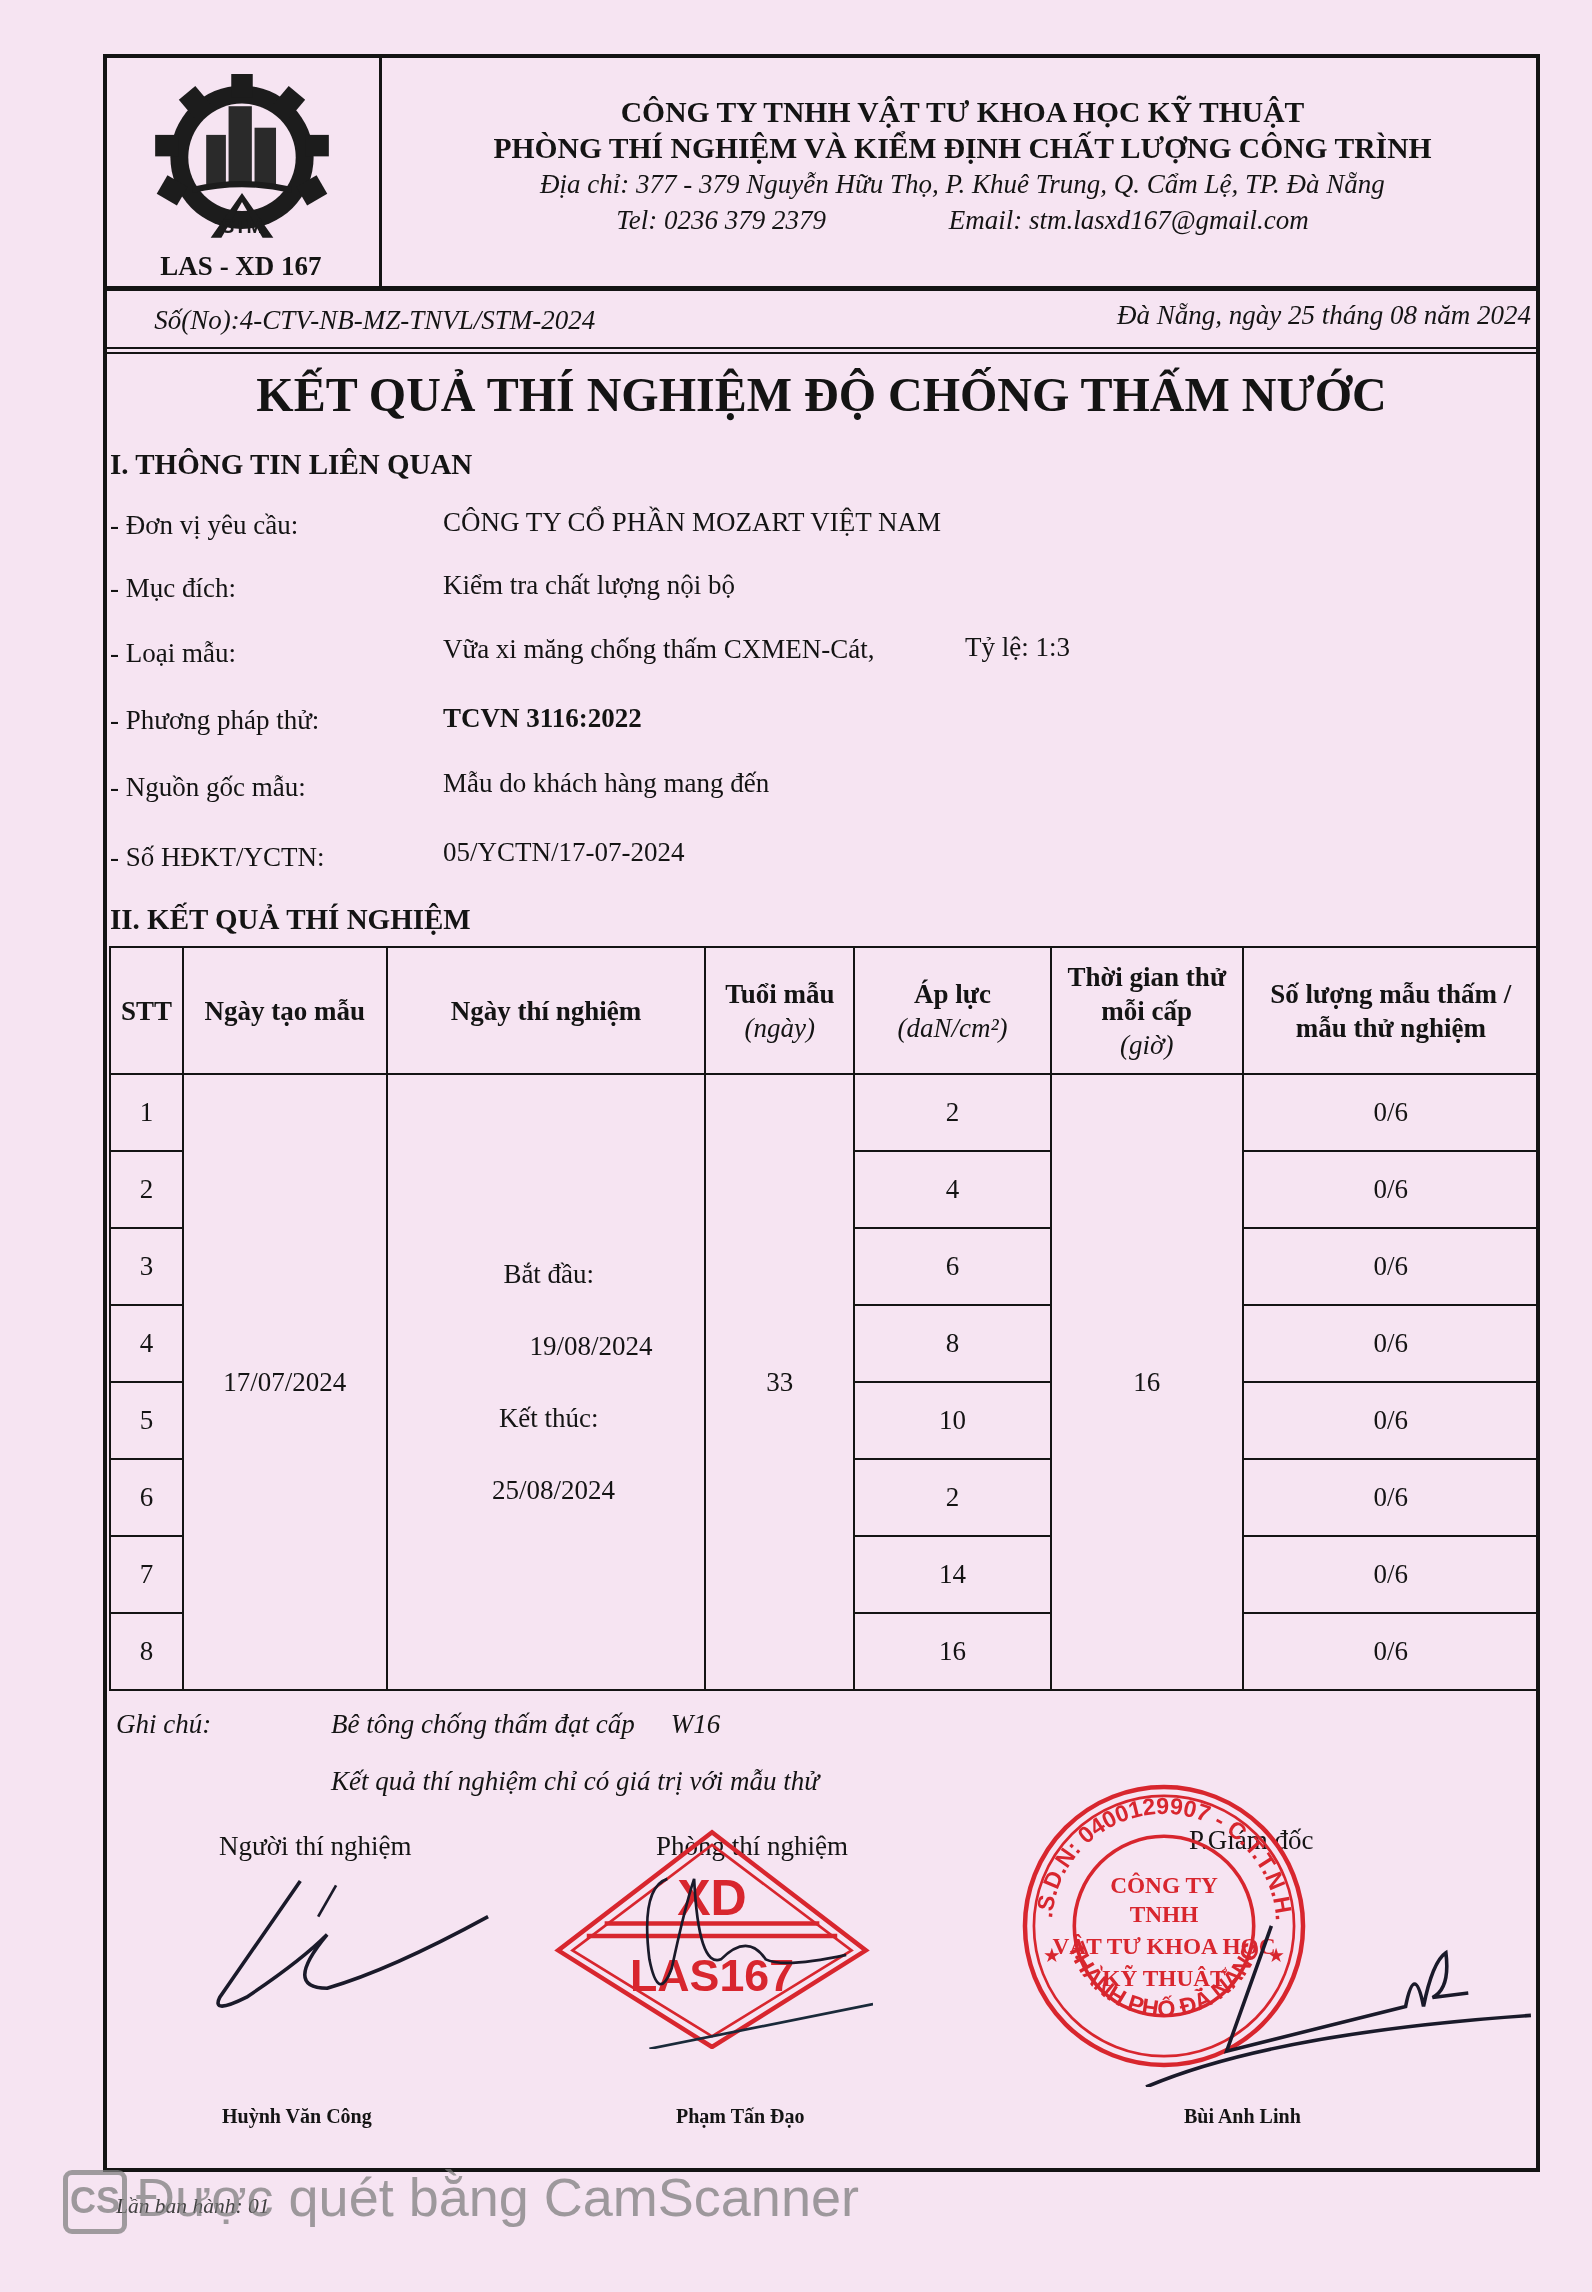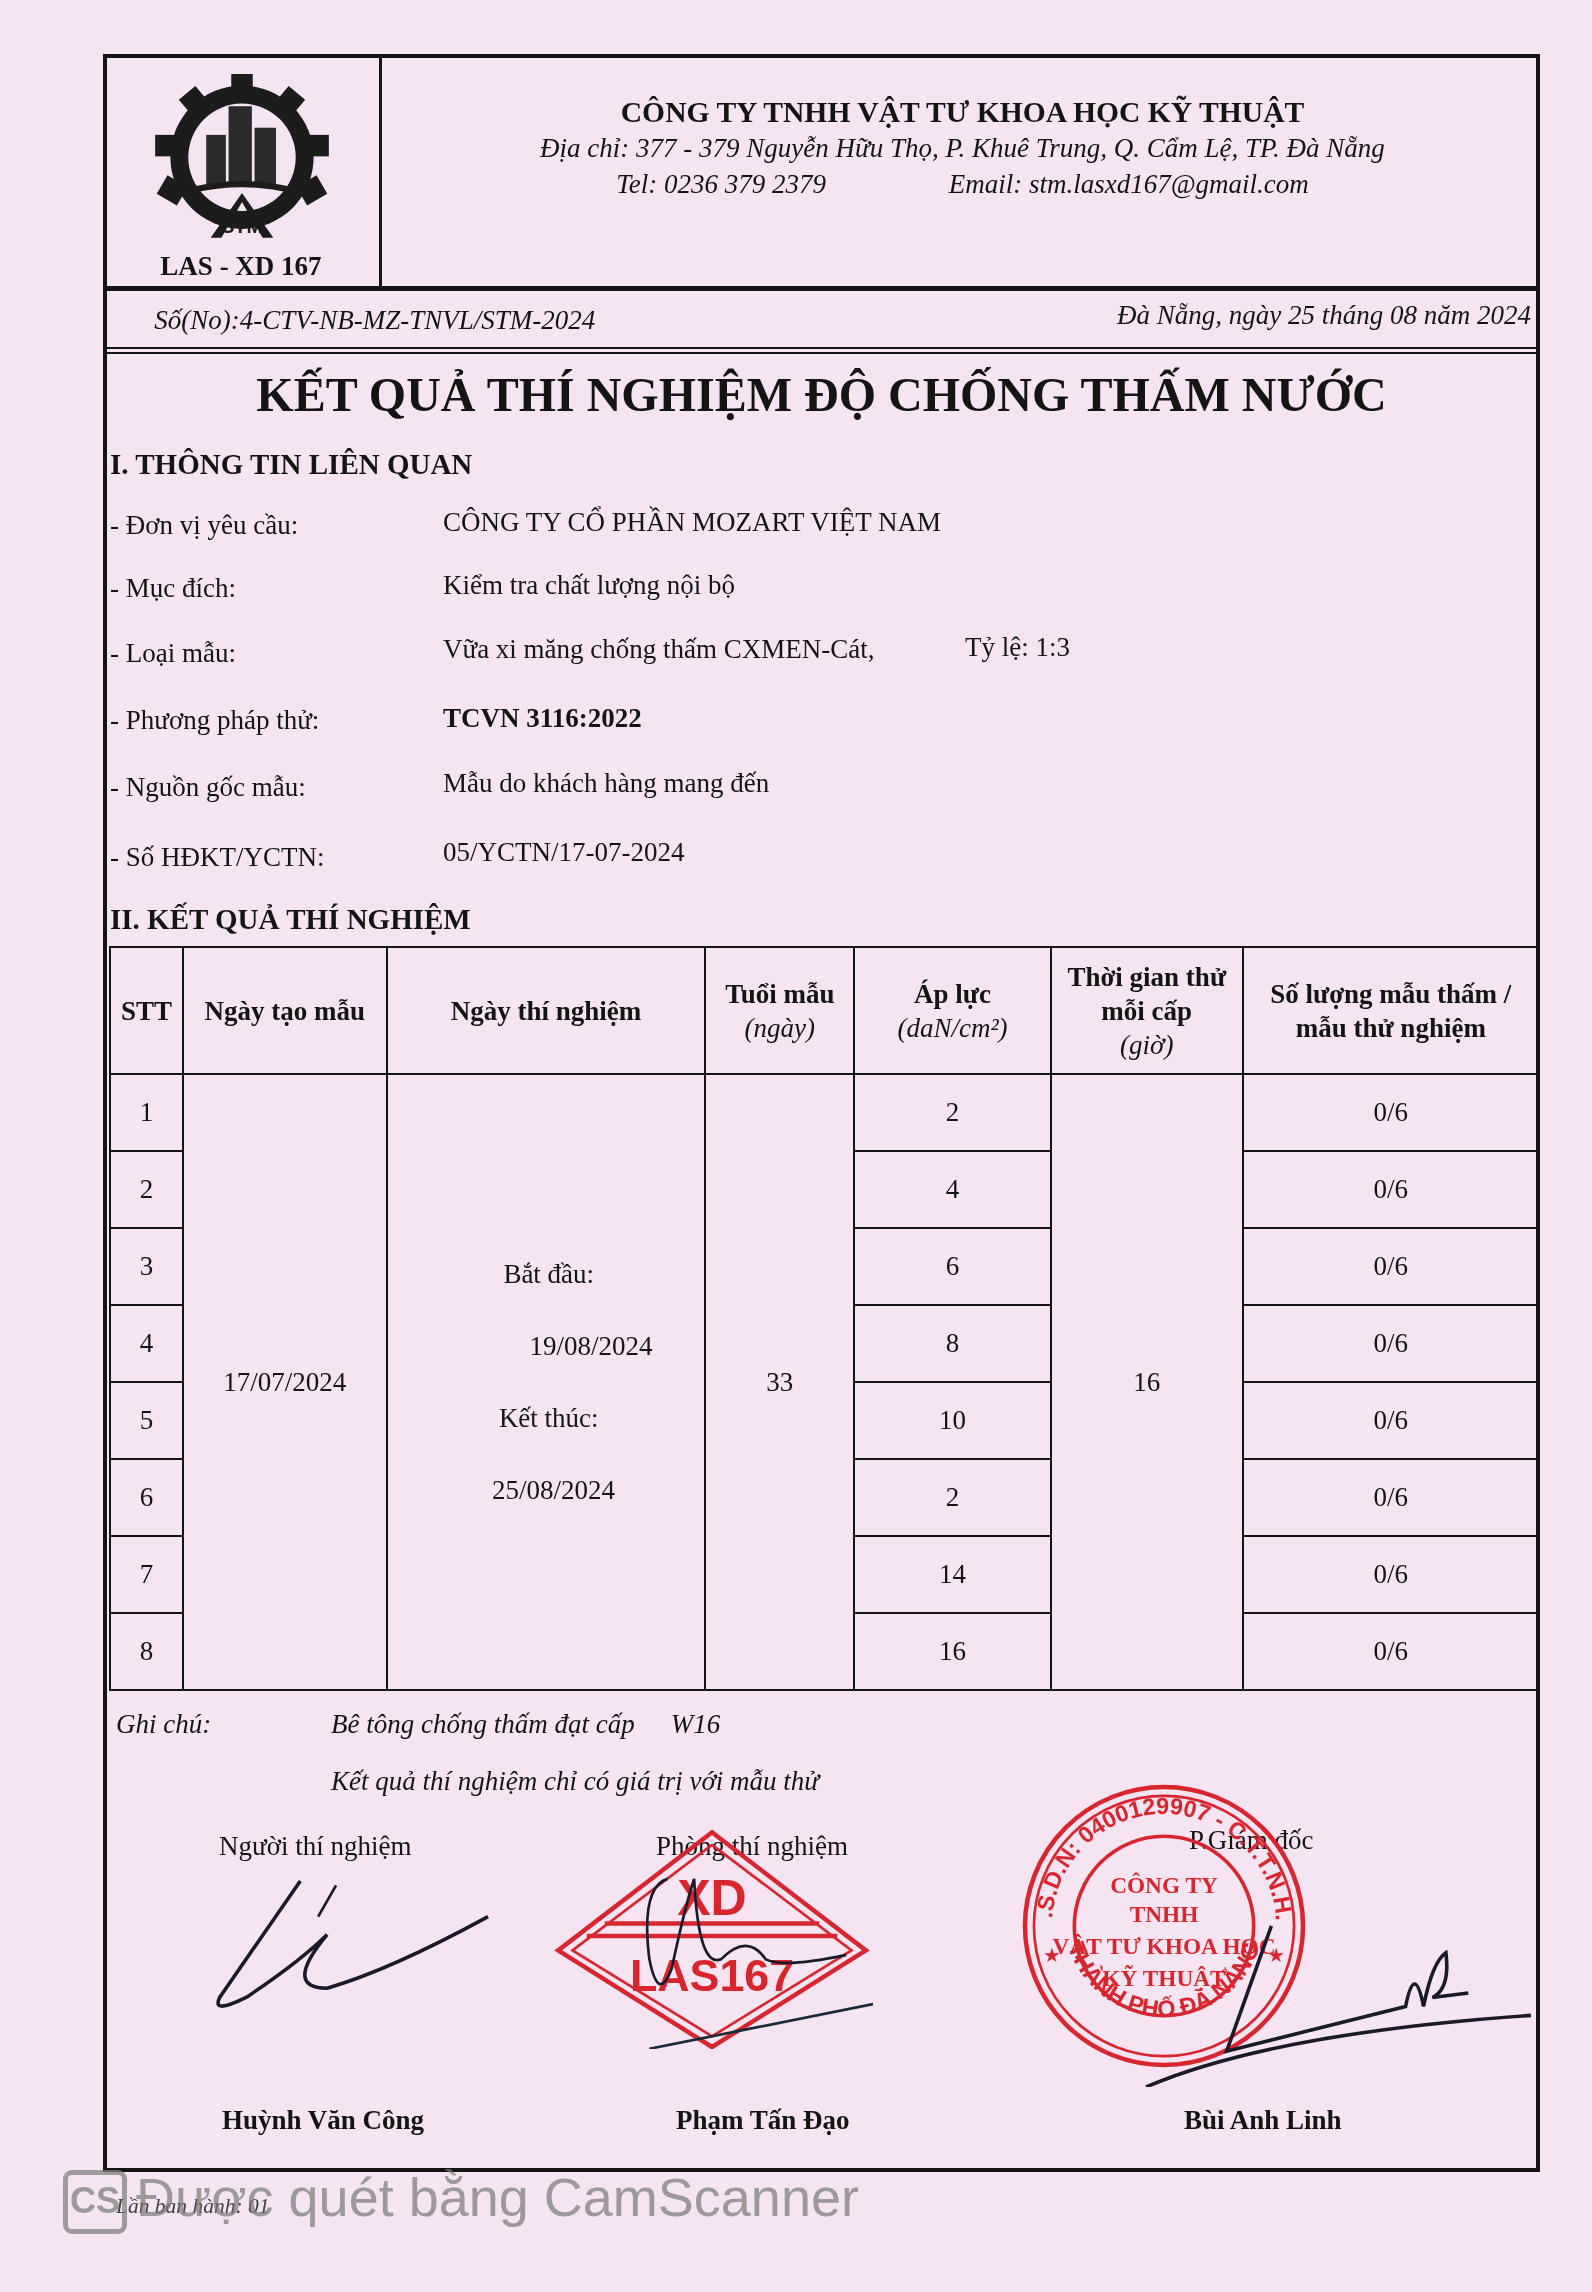--- a/index.html
+++ b/index.html
@@ -58,21 +58,21 @@
   table.res th { font-weight:bold; height:125px; line-height:34px; }
   table.res td { height:75px; }
   table.res th .sub { font-weight:normal; font-style:italic; }
   .test-dates { text-align:left; line-height:36px; }
   .test-dates .d { padding-left:90px; }
   .note-lbl { position:absolute; left:116px; top:1709px; font-style:italic; font-size:27px; }
   .note1 { position:absolute; left:331px; top:1709px; font-style:italic; font-size:27px; }
   .note1 .grade { margin-left:36px; }
   .note2 { position:absolute; left:331px; top:1766px; font-style:italic; font-size:27px; }
   .sig-role { position:absolute; top:1831px; font-weight:normal; font-size:27px; }
-  .sig-name { position:absolute; top:2105px; font-weight:bold; font-size:27px; }
+  .sig-name { position:absolute; top:2105px; font-weight:bold; font-size:20px; }
   .stamp-svg { position:absolute; }
   .watermark {
     position:absolute; left:63px; top:2166px; font-family:"Liberation Sans", sans-serif;
     font-size:54px; color:rgba(120,120,120,0.7); white-space:nowrap;
   }
   .wm-badge {
     display:inline-block; width:64px; height:64px; border:5.4px solid rgba(130,130,130,0.75);
     border-radius:9px; box-sizing:border-box; font-size:36px; text-align:center; line-height:52px;
     vertical-align:middle; margin-right:9px; font-weight:bold;
   }
@@ -104,20 +104,21 @@
     </g>
     <path d="M50 128 Q105 115 160 128 L160 135 Q105 122 50 135 Z" fill="#1c1c1c"></path>
     <path d="M105 135 L70 185 L82 185 L105 145 L128 185 L140 185 Z" fill="#1c1c1c"></path>
     <text x="105" y="180" text-anchor="middle" font-family="Liberation Sans, sans-serif" font-weight="bold" font-size="22" fill="#1c1c1c">STM</text>
   </svg>
   <div class="las-label">LAS - XD 167</div>
 </div>
 
 <div class="company">
   <div>CÔNG TY TNHH VẬT TƯ KHOA HỌC KỸ THUẬT</div>
+  <div>PHÒNG THÍ NGHIỆM VÀ KIỂM ĐỊNH CHẤT LƯỢNG CÔNG TRÌNH</div>
   <div class="it">Địa chỉ: 377 - 379 Nguyễn Hữu Thọ, P. Khuê Trung, Q. Cẩm Lệ, TP. Đà Nẵng</div>
   <div class="contact">
     <span style="margin-right:116px;">Tel: 0236 379 2379</span>
     <span>Email: stm.lasxd167@gmail.com</span>
   </div>
 </div>
 
 <div class="refline">
   <span class="no">Số(No):4-CTV-NB-MZ-TNVL/STM-2024</span>
   <span class="date">Đà Nẵng, ngày 25 tháng 08 năm 2024</span>

